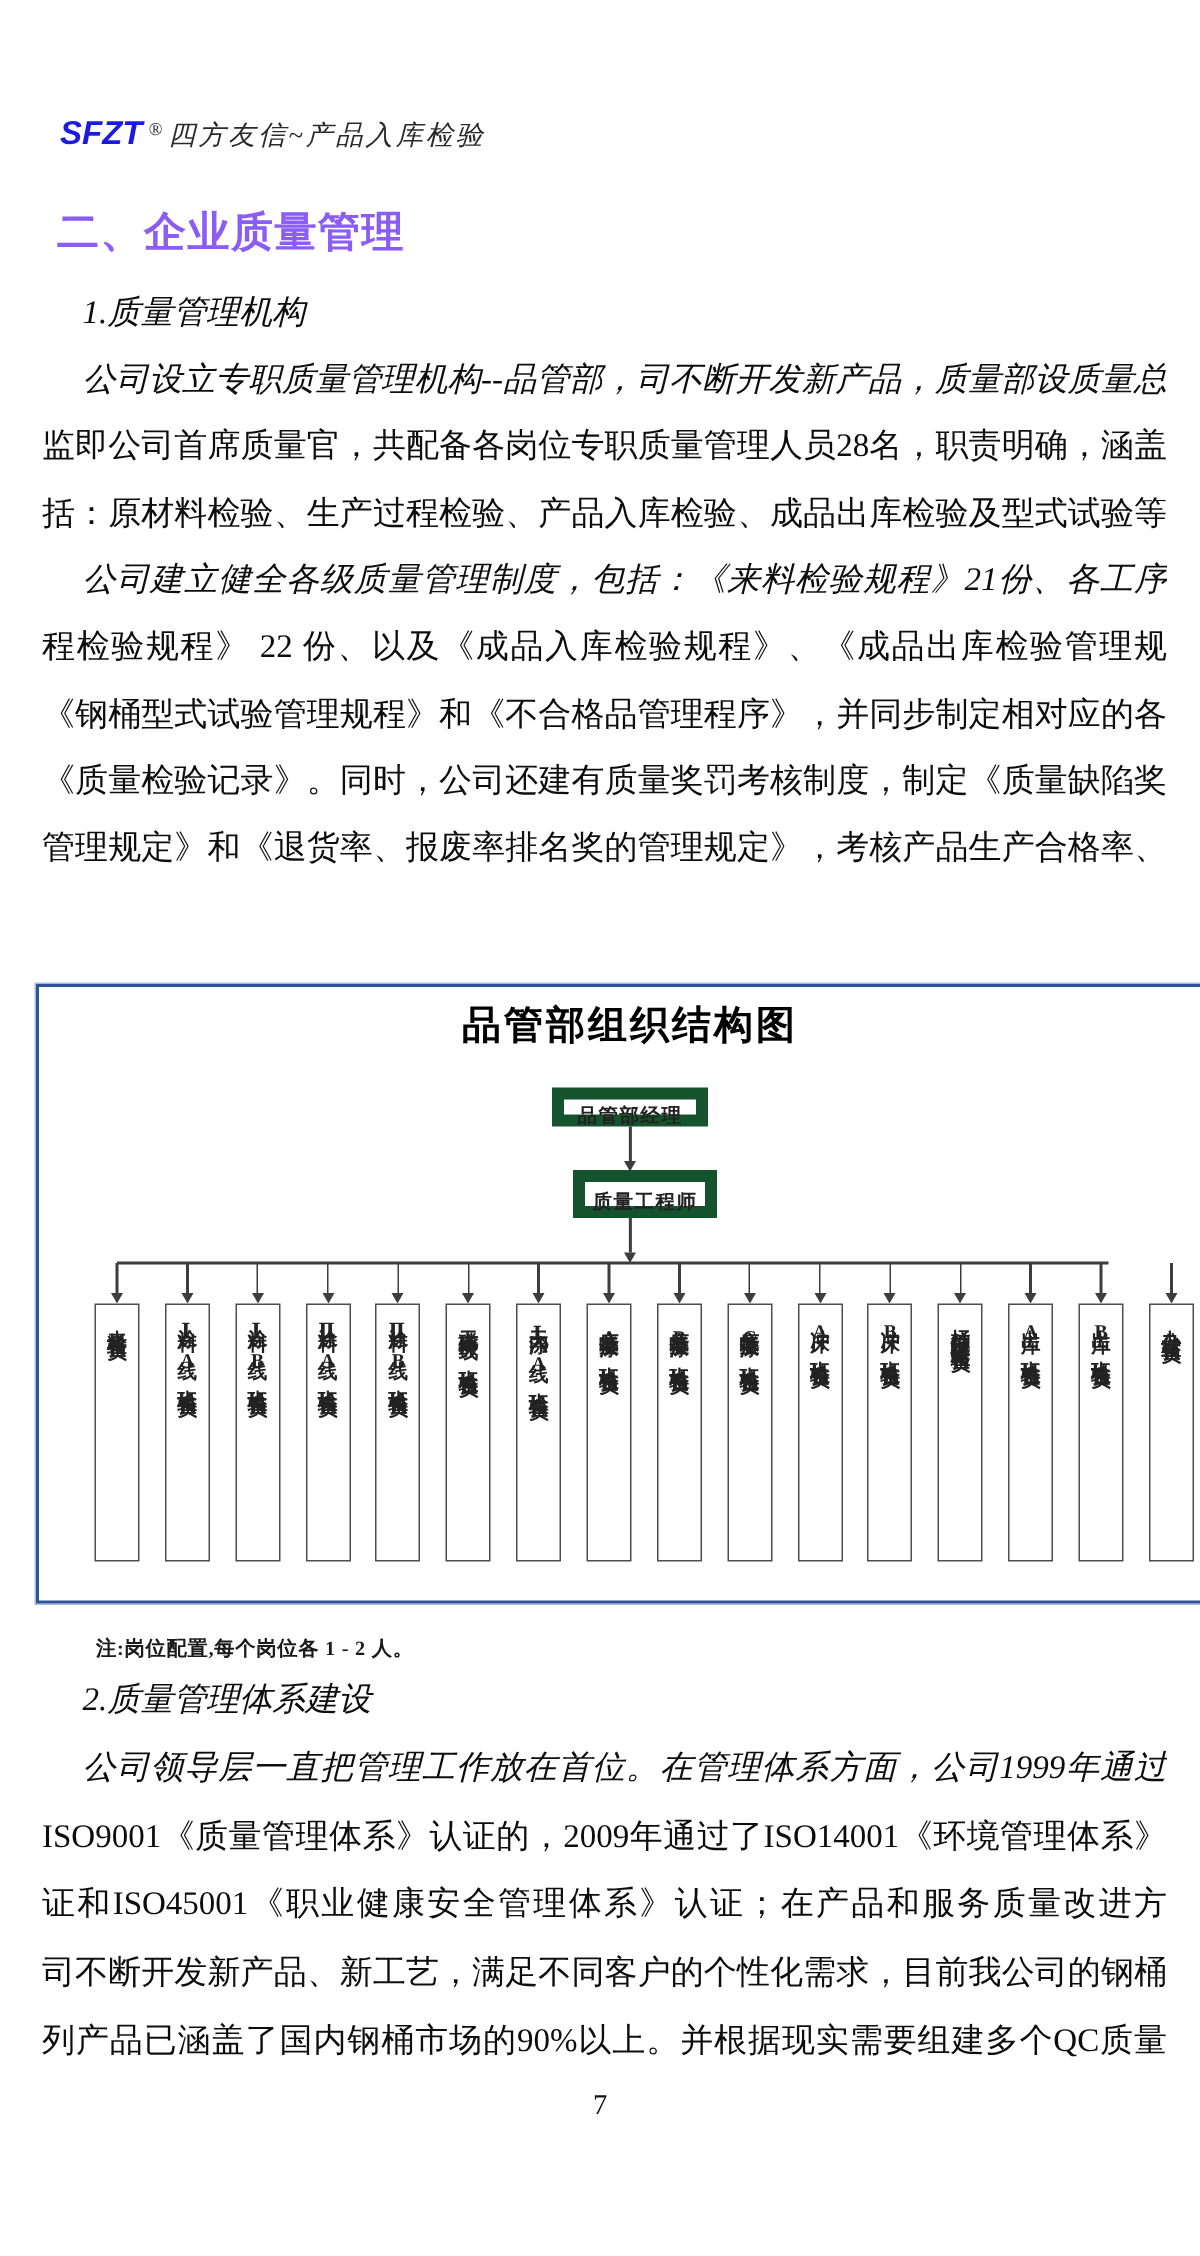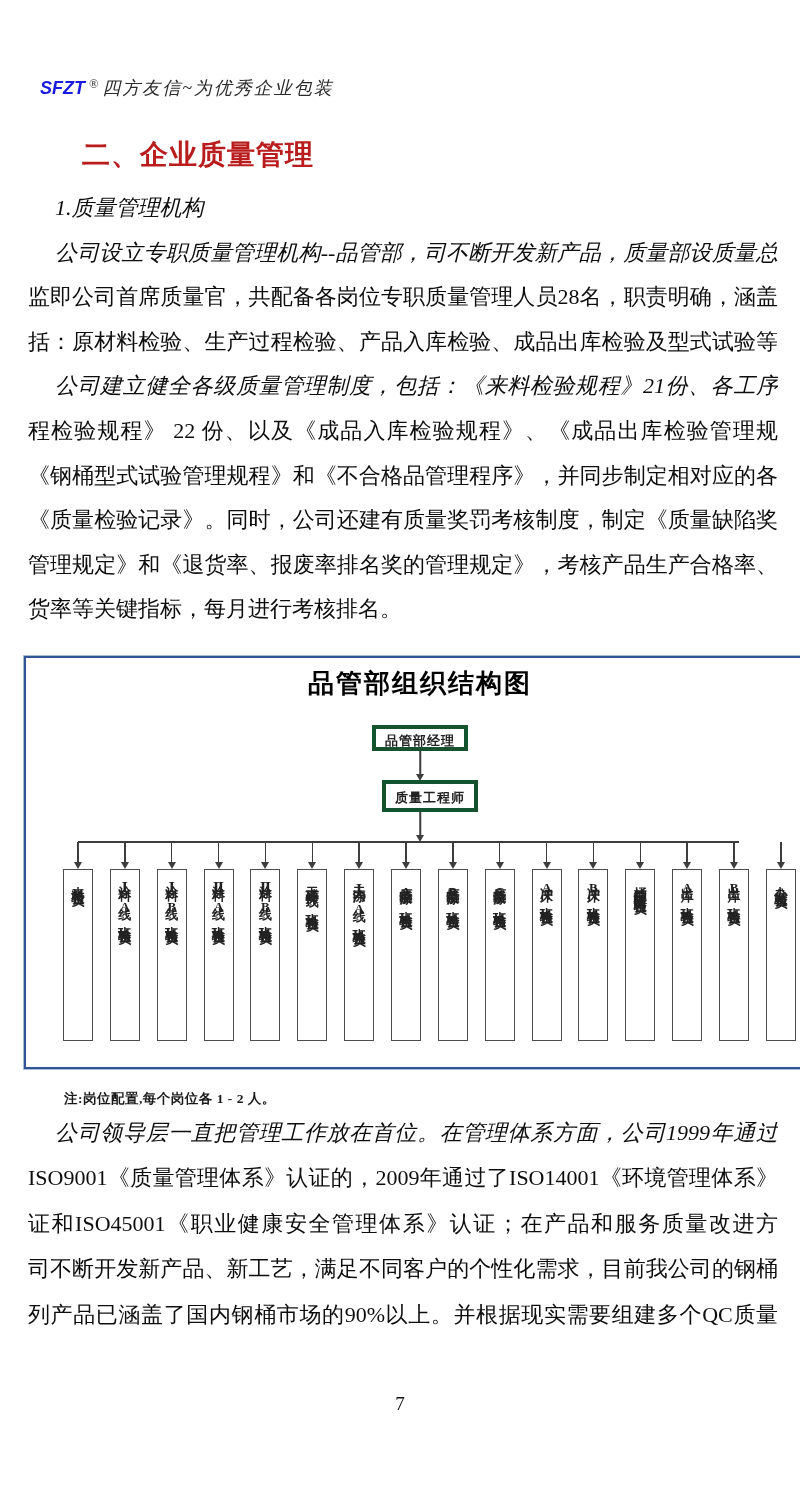--- a/index.html
+++ b/index.html
@@ -2,48 +2,48 @@
 <html><head>
 <meta charset="utf-8">
 <style>
   * { margin: 0; padding: 0; box-sizing: border-box; }
   html, body { width: 800px; height: 1504px; background: #ffffff; overflow: hidden; }
   body { position: relative; font-family: "Liberation Serif", "DejaVu Serif", serif; color: #111; }
 
   
   .hdr { position: absolute; left: 40px; top: 76px; white-space: nowrap; }
   .hdr .brand { font-family: "Liberation Sans", "DejaVu Sans", sans-serif;
-                font-weight: bold; font-style: italic; font-size: 18px; color: #1b1bdf; text-align: center; }
+                font-weight: bold; font-style: italic; font-size: 22px; color: #1b1bdf; text-align: center; }
   .hdr .reg { font-size: 12px; vertical-align: super; color: #2a2a2a; font-style: italic; }
   .hdr .tagline { font-size: 18px; font-style: italic; color: #2a2a2a; letter-spacing: 2px; }
 
   .doc-title { position: absolute; left: 38px; top: 136px;
                font-family: "Liberation Sans", "DejaVu Sans", sans-serif;
-               font-weight: bold; font-size: 28px; color: #b91c1c; letter-spacing: 1px; margin-left: 44px; }
+               font-weight: bold; font-size: 28px; color: #8b5cf6; letter-spacing: 1px; }
 
   
   .bodyblock { position: absolute; left: 28px; width: 750px; font-size: 22px; color: #0d0d0d; }
   #sec1 { top: 186px; }
   #sec2 { top: 1110px; }
   #sec1 .bodyline { height: 44.6px; line-height: 44.6px; }
   #sec2 .bodyline { height: 45.4px; line-height: 45.4px; }
   .bodyline { white-space: pre; overflow: hidden; }
   .bodyline.fill { white-space: normal; text-align: justify; text-align-last: justify; text-justify: inter-character; }
   .bodyline.indent { padding-left: 27px; font-style: italic; }
 
   
   .chart-frame { position: absolute; left: 24px; top: 656px; width: 792px; height: 413px;
                  background: #fff; border: 2px solid #2f5597; box-shadow: 0 0 0 1px #a6bdd9; padding-left: 12px; }
   .chart-inner { position: absolute; inset: 0; }
   .chart-title { position: absolute; top: 8px; left: 0; right: 0; text-align: center;
                  font-family: "Liberation Sans", "DejaVu Sans", sans-serif;
                  font-weight: bold; font-size: 26px; color: #000; letter-spacing: 2px; }
 
-  .nodebox { border: 4px solid #14532d; background: #fff; font-weight: bold;
-             font-size: 13px; color: #222; text-align: center; letter-spacing: 1px; }
+  .nodebox { border: 8px solid #14532d; background: #fff; font-weight: bold;
+             font-size: 13px; color: #222; text-align: center; letter-spacing: 1px; font-family: Liberation Mono, monospace; }
   #mgr-box { position: absolute; top: 67px; left: 50%; transform: translateX(-50%);
              padding: 3px 9px; height: 26px; line-height: 18px; }
   #eng-box { position: absolute; top: 122px; left: 50%; transform: translateX(-50%);
              width: 96px; height: 32px; line-height: 27px; margin-left: 10px; }
 
   .vline { position: absolute; left: 50%; width: 1.5px; background: #3d3d3d; transform: translateX(-50%); }
   .ahead { width: 0; height: 0; border-left: 4.5px solid transparent;
            border-right: 4.5px solid transparent; border-top: 7px solid #3d3d3d; }
   .ahead-center { position: absolute; left: 50%; transform: translateX(-50%); }
   #drop1 { top: 93px; height: 23px; }
@@ -67,36 +67,35 @@
   
   .page-num { position: absolute; left: 0; right: 0; top: 1393px; text-align: center;
               font-size: 19px; color: #111; }
 </style>
 </head>
 <body>
 
 <div class="hdr">
   <span class="brand">SFZT</span>
   <span class="reg">®</span>
-  <span class="tagline">四方友信~为优秀企业包装</span>
+  <span class="tagline">四方友信~产品入库检验</span>
 </div>
 
 <div class="doc-title">二、企业质量管理</div>
 
 <div id="sec1" class="bodyblock">
     <div class="bodyline indent">1.质量管理机构</div>
     <div class="bodyline indent fill">公司设立专职质量管理机构--品管部，司不断开发新产品，质量部设质量总</div>
     <div class="bodyline fill">监即公司首席质量官，共配备各岗位专职质量管理人员28名，职责明确，涵盖包</div>
     <div class="bodyline fill">括：原材料检验、生产过程检验、产品入库检验、成品出库检验及型式试验等全</div>
     <div class="bodyline indent fill">公司建立健全各级质量管理制度，包括：《来料检验规程》21份、各工序《过</div>
     <div class="bodyline fill">程检验规程》 22 份、以及《成品入库检验规程》、《成品出库检验管理规程》、</div>
     <div class="bodyline fill">《钢桶型式试验管理规程》和《不合格品管理程序》，并同步制定相对应的各级</div>
     <div class="bodyline fill">《质量检验记录》。同时，公司还建有质量奖罚考核制度，制定《质量缺陷奖惩</div>
     <div class="bodyline fill">管理规定》和《退货率、报废率排名奖的管理规定》，考核产品生产合格率、退</div>
-    <div class="bodyline">货率等关键指标，每月进行考核排名。</div>
   </div>
 
 <div class="chart-frame">
   <div class="chart-inner">
     <div class="chart-title">品管部组织结构图</div>
 
     <div id="mgr-box" class="nodebox">品管部经理</div>
 
     <div id="drop1" class="vline"></div>
     <div id="drop1-head" class="ahead ahead-center"></div>
@@ -221,20 +220,21 @@
             <span>办公室检验员</span>
           </div>
         </div>
       </div>
 
     <div class="chart-note">注:岗位配置,每个岗位各 1 - 2 人。</div>
   </div>
 </div>
 
 <div id="sec2" class="bodyblock">
+    <div class="bodyline indent">2.质量管理体系建设</div>
     <div class="bodyline indent fill">公司领导层一直把管理工作放在首位。在管理体系方面，公司1999年通过了</div>
     <div class="bodyline fill">ISO9001《质量管理体系》认证的，2009年通过了ISO14001《环境管理体系》认</div>
     <div class="bodyline fill">证和ISO45001《职业健康安全管理体系》认证；在产品和服务质量改进方面，公</div>
     <div class="bodyline fill">司不断开发新产品、新工艺，满足不同客户的个性化需求，目前我公司的钢桶系</div>
     <div class="bodyline fill">列产品已涵盖了国内钢桶市场的90%以上。并根据现实需要组建多个QC质量改进</div>
   </div>
 
 <div class="page-num">7</div>
 
 </body></html>

